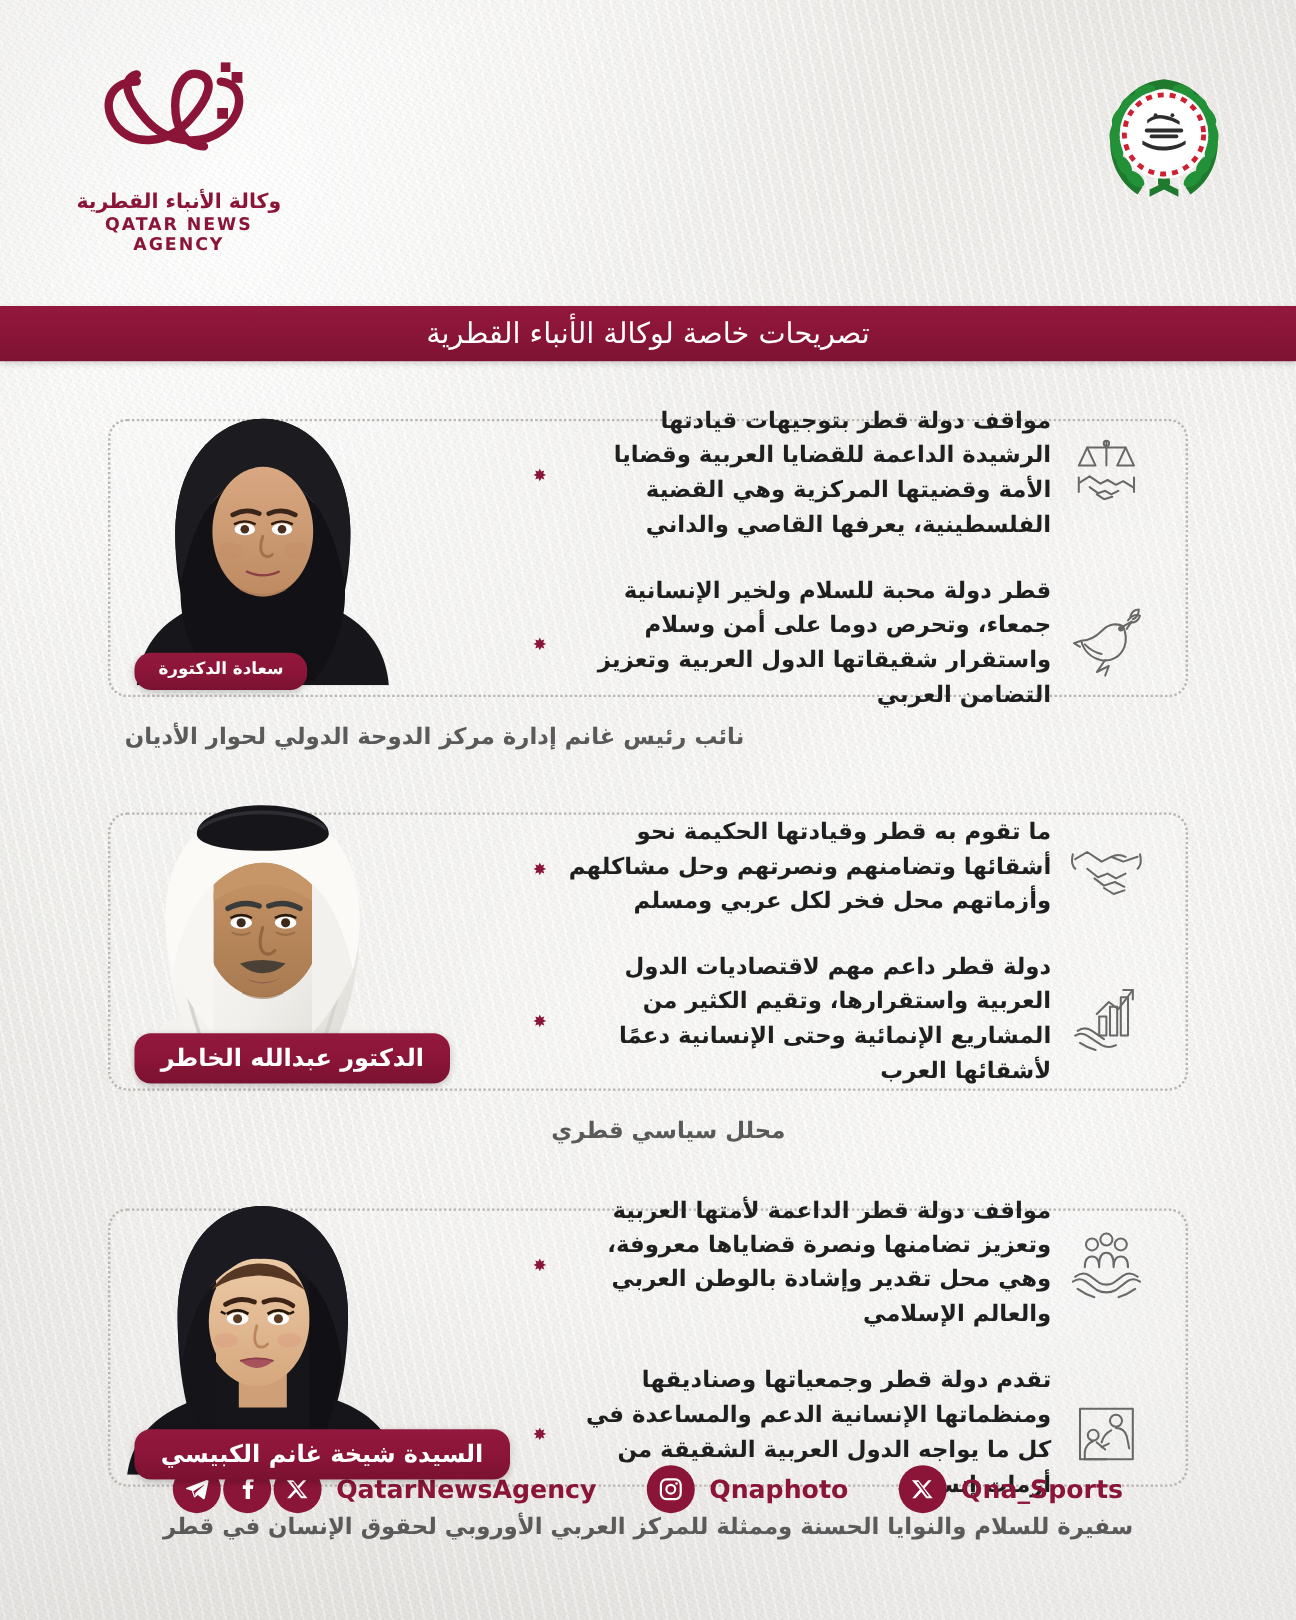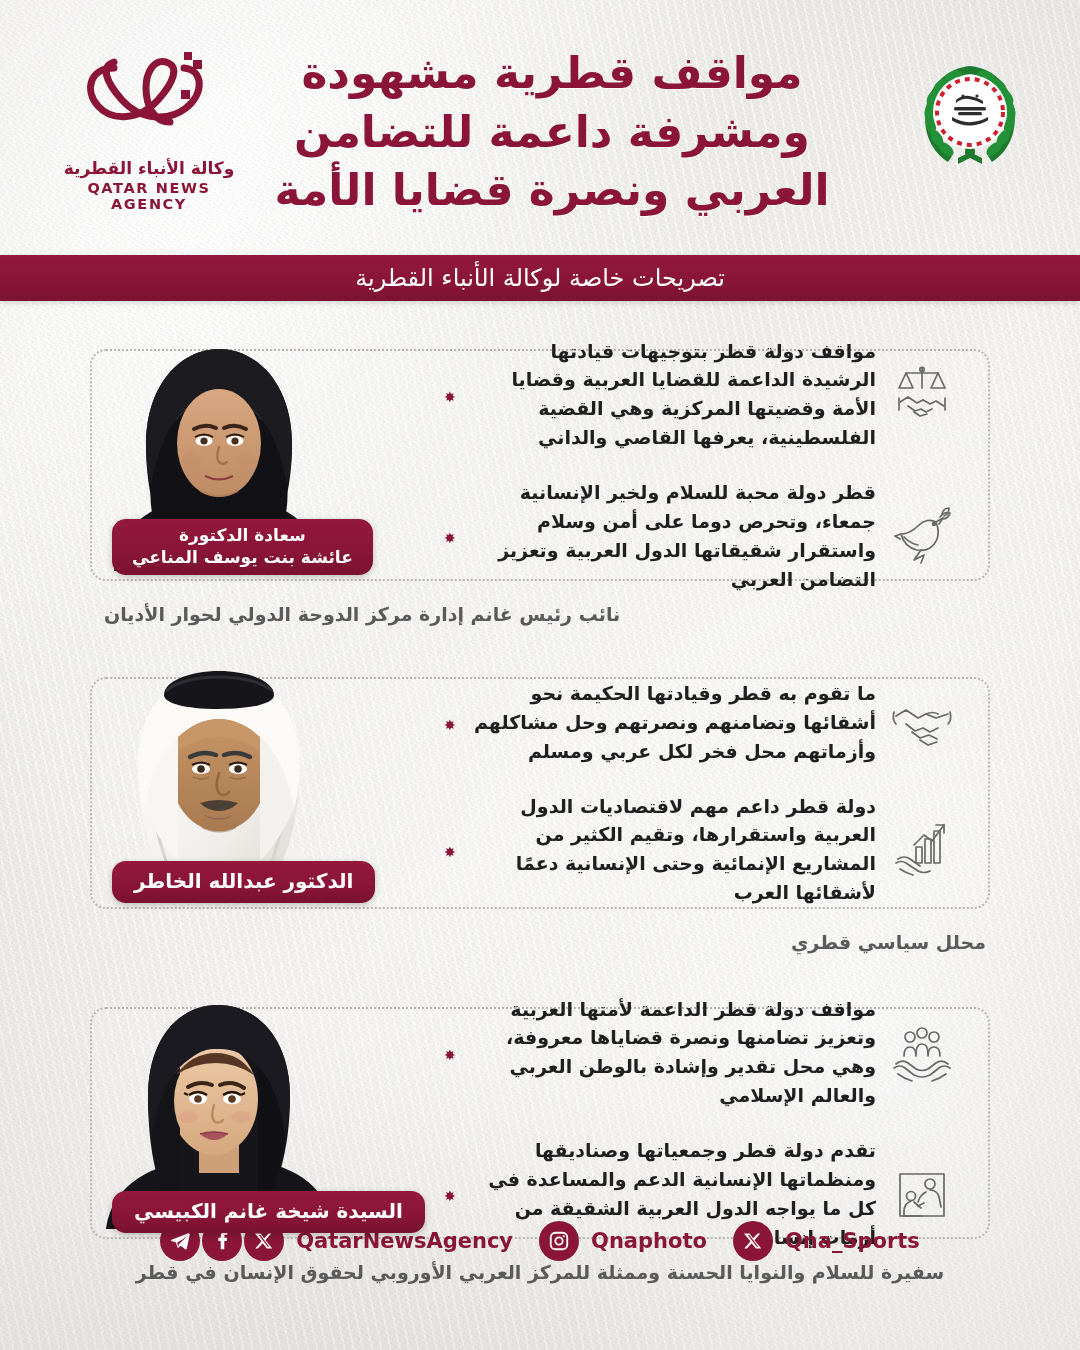--- a/index.html
+++ b/index.html
@@ -208,47 +208,47 @@
     padding: 8px 22px 9px 22px;
     color: #fff;
     font-size: 20px;
     font-weight: bold;
     text-align: center;
     line-height: 1.26;
     white-space: nowrap;
     box-shadow: 0 2px 6px rgba(0,0,0,0.22);
     z-index: 5;
   }
-  .nameplate.two-line { padding: 6px 20px 7px 20px; font-size: 17px; }
+  .nameplate.two-line { padding: 6px 20px 7px 20px; font-size: 14px; }
 
   .role {
     position: absolute;
     bottom: 6px;
     right: 14px;
     left: 14px;
     text-align: center;
     color: #5a5a5a;
     font-size: 19px;
     font-weight: 600;
   }
   .role-1 { text-align: left; padding-left: 10px; }
-  .role-2 { text-align: right; padding-left: 34px; }
+  .role-2 { text-align: center; padding-left: 34px; }
   .role-3 { text-align: center; margin-top: 48px; }
 
   
   .footer {
     position: absolute;
     bottom: 0;
     right: 0;
     left: 0;
     height: 108px;
     display: flex;
     align-items: center;
     justify-content: center;
-    gap: 0px;
+    gap: 16px;
     direction: ltr;
   }
   .social-group {
     display: flex;
     align-items: center;
     gap: 6px;
     margin: 0 13px;
   }
   .social-icon {
     width: 40px;
@@ -317,25 +317,20 @@
             <path d="M48 48 q6 -5 13 -4 q8 1 14 5 l0 3 q-7 -4 -14 -5 q-7 -1 -13 4 Z"></path>
             <rect x="46" y="55" width="32" height="3.4" rx="1.5"></rect>
             <rect x="50" y="60" width="24" height="3.2" rx="1.5"></rect>
             <path d="M44 65 q10 6 20 5 q10 -1 16 -5 l0 3.2 q-7 4.5 -16 5.2 q-11 0.8 -20 -5 Z"></path>
             <circle cx="55" cy="44" r="1.6"></circle>
             <circle cx="69" cy="44" r="1.6"></circle>
           </g>
         </svg>
       </div>
 
-      <div class="main-title">
-        <div>مواقف قطرية مشهودة</div>
-        <div>ومشرفة داعمة للتضامن</div>
-        <div>العربي ونصرة قضايا الأمة</div>
-      </div>
 
       <div class="qna-logo">
         <svg class="qna-mark" viewBox="0 0 190 96">
           <g fill="none" stroke="#8A1538" stroke-width="7" stroke-linecap="round">
             <path d="M60 24 C36 24 30 46 44 62 C58 78 86 76 104 56 C120 38 126 22 112 18 C100 15 92 28 92 44 C92 62 100 78 116 78"></path>
             <path d="M130 24 C150 26 150 50 132 64 C114 78 86 76 68 56 C52 38 46 22 60 18"></path>
           </g>
           <rect x="130" y="8" width="8" height="8" fill="#8A1538"></rect>
           <rect x="139" y="16" width="9" height="9" fill="#8A1538"></rect>
           <rect x="127" y="46" width="9" height="9" fill="#8A1538"></rect>
@@ -436,21 +431,20 @@
 
               <ellipse cx="88" cy="126" rx="10" ry="7" fill="#c08d66" opacity="0.35"></ellipse>
               <ellipse cx="143" cy="126" rx="10" ry="7" fill="#c08d66" opacity="0.35"></ellipse>
 
               <path d="M96 158 q19 10 38 0" stroke="#a87552" stroke-width="2" fill="none" opacity="0.5"></path>
             </g>
           </svg>
 
           <div class="nameplate two-line">
             <div>سعادة الدكتورة</div>
-            <div>عائشة بنت يوسف المناعي</div>
           </div>
         </div>
 
         <div class="role role-1">نائب رئيس غانم إدارة مركز الدوحة الدولي لحوار الأديان</div>
       </div>
 
       <div class="person person-2">
         <div class="card"></div>
 
         <div class="bullets">

